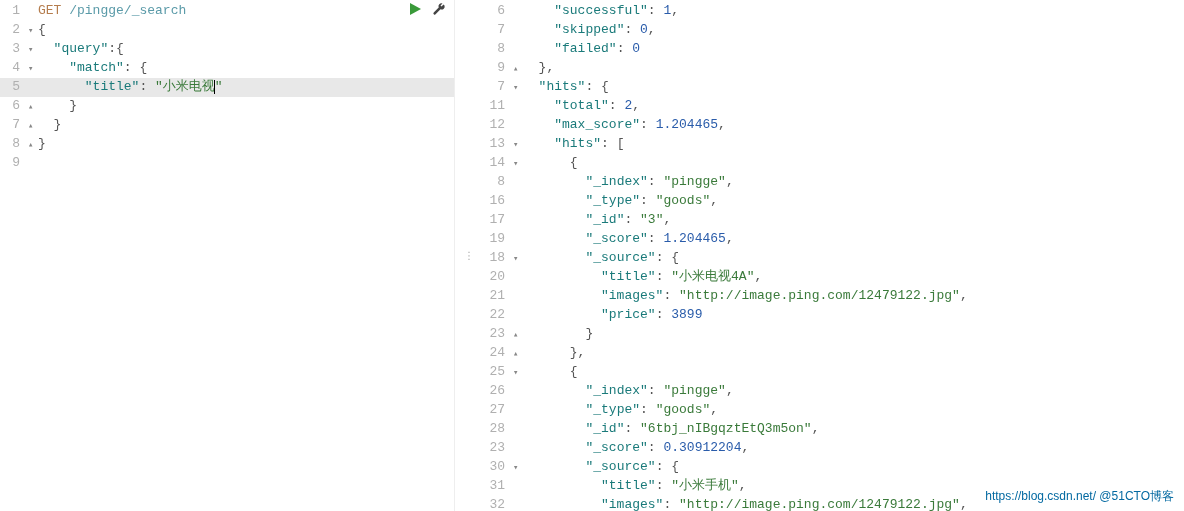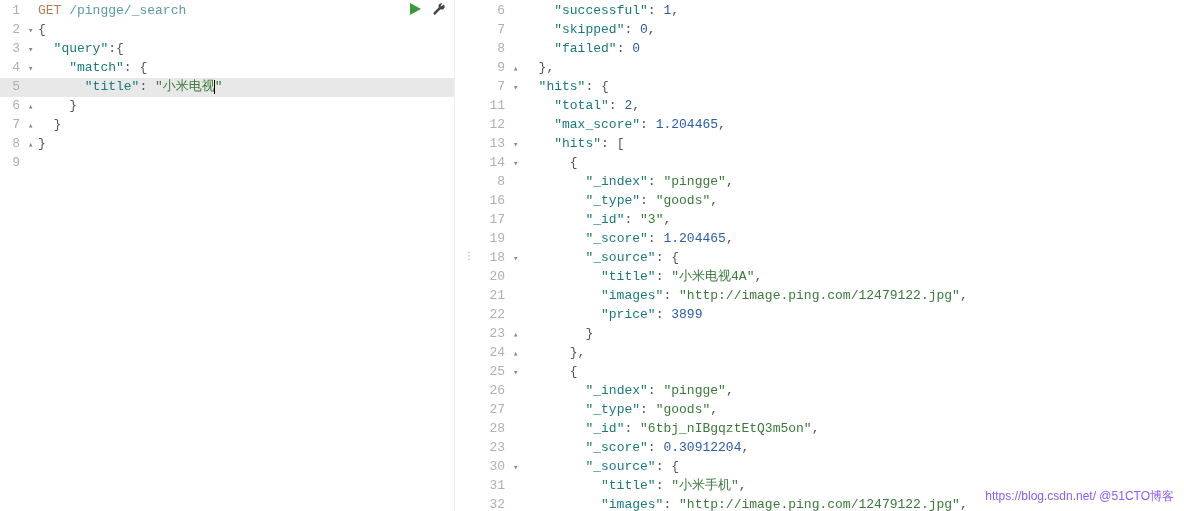--- a/index.html
+++ b/index.html
@@ -70,21 +70,21 @@
     width: 1px;
     height: 14px;
     background: #000;
     vertical-align: text-bottom;
     margin-left: -1px;
   }
   .watermark {
     position: absolute;
     bottom: 6px;
     right: 10px;
-    color: #8b5cf6;
+    color: #0369a1;
     font-size: 12px;
     font-family: Arial, sans-serif;
   }
 </style>
 </head>
 <body>
 
 <div class="pane-left">
   <div class="toolbar">
     <span class="icon-btn">

